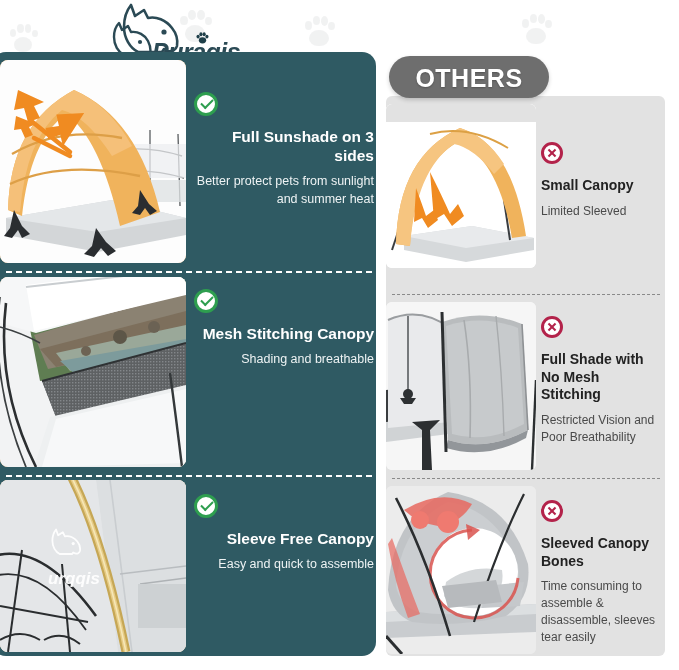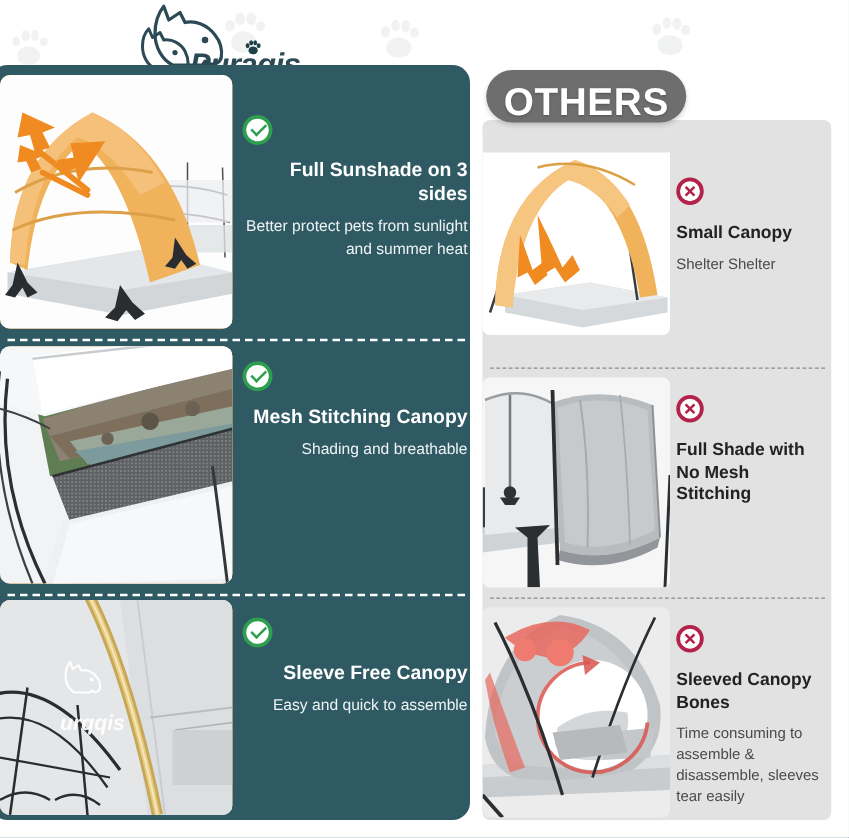--- a/index.html
+++ b/index.html
@@ -80,21 +80,21 @@
     border-radius: 21px;
     z-index: 3;
     box-shadow: 0 2px 4px rgba(0,0,0,0.18);
   }
   .others-pill span {
     position: absolute;
     left: 0; right: 0;
     top: 8px;
     text-align: center;
     color: #ffffff;
-    font-size: 31px;
+    font-size: 25px;
     font-weight: 700;
     letter-spacing: 0.5px;
     text-shadow: 0 1px 2px rgba(0,0,0,0.25);
   }
 
   
   .others-panel {
     position: absolute;
     left: 386px;
     top: 96px;
@@ -359,21 +359,21 @@
       <g fill="#f08b21">
         <path d="M44 68 Q56 92 64 110 L72 100 L78 112 L66 122 L58 110 L48 116 Z"></path>
         <path d="M30 84 Q36 100 40 112 L48 106 L52 116 L42 124 L36 114 L28 118 Z"></path>
       </g>
     </svg>
   </div>
 
   <div class="txt-right t1">
     <div class="badge-no"></div>
     <div class="head-right">Small Canopy</div>
-    <div class="sub-right">Shelter Shelter</div>
+    <div class="sub-right">Limited Sleeved</div>
   </div>
 
   <div class="brand-divider d1"></div>
   <div class="others-divider d1"></div>
 
   <div class="photo p2">
     <svg width="186" height="190" viewBox="0 0 186 190">
       <rect width="186" height="190" fill="#f2f3f4"></rect>
 
       <path d="M30 52 L186 0 L186 86 L40 104 Z" fill="#5f7d52"></path>
@@ -439,20 +439,21 @@
       <path d="M56 10 L60 150" stroke="#2c2f31" stroke-width="3"></path>
 
       <path d="M26 120 L54 118 L44 128 L46 168 L36 168 L36 128 Z" fill="#2c2f31"></path>
       <path d="M150 78 L146 168" stroke="#2c2f31" stroke-width="2.4"></path>
     </svg>
   </div>
 
   <div class="txt-right t2">
     <div class="badge-no"></div>
     <div class="head-right">Full Shade with No Mesh Stitching</div>
+    <div class="sub-right">Restricted Vision and Poor Breathability</div>
   </div>
 
   <div class="brand-divider d2"></div>
   <div class="others-divider d2"></div>
 
   <div class="photo p3">
     <svg width="186" height="172" viewBox="0 0 186 172">
       <rect width="186" height="172" fill="#e9ebec"></rect>
 
       <path d="M0 0 L96 0 L118 172 L0 172 Z" fill="#e4e6e8"></path>

